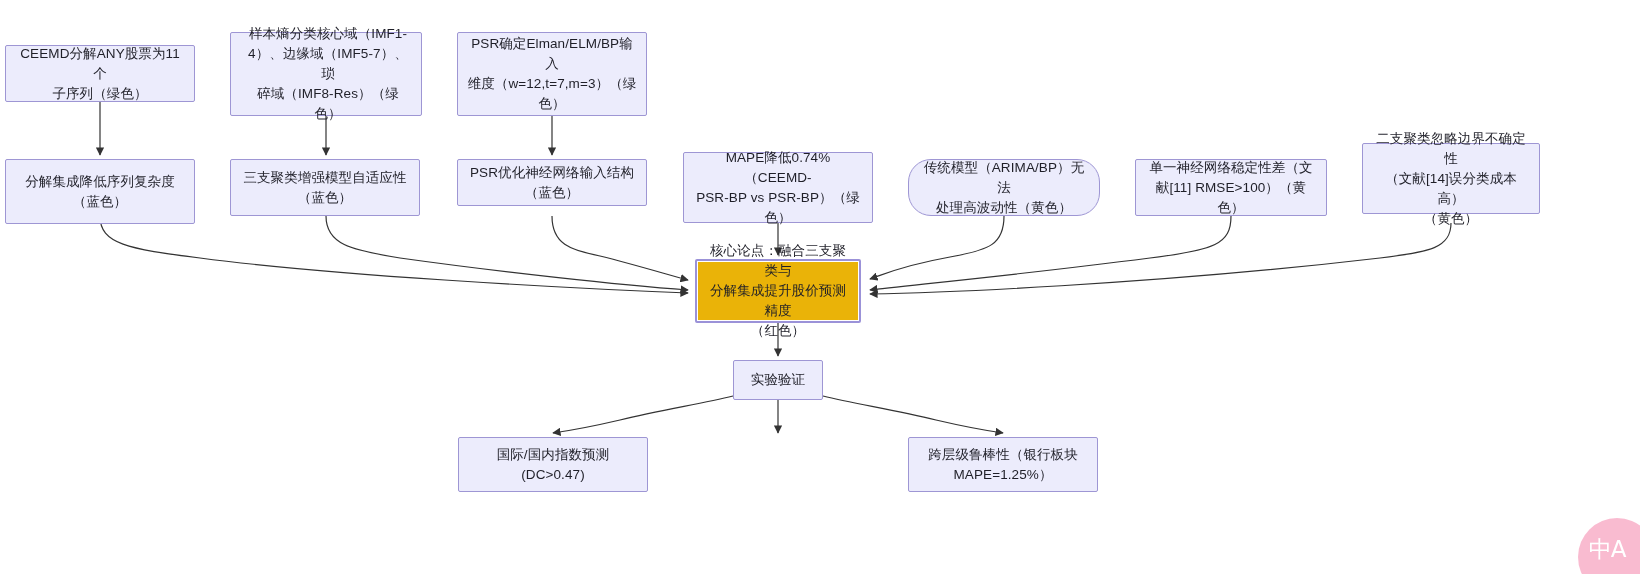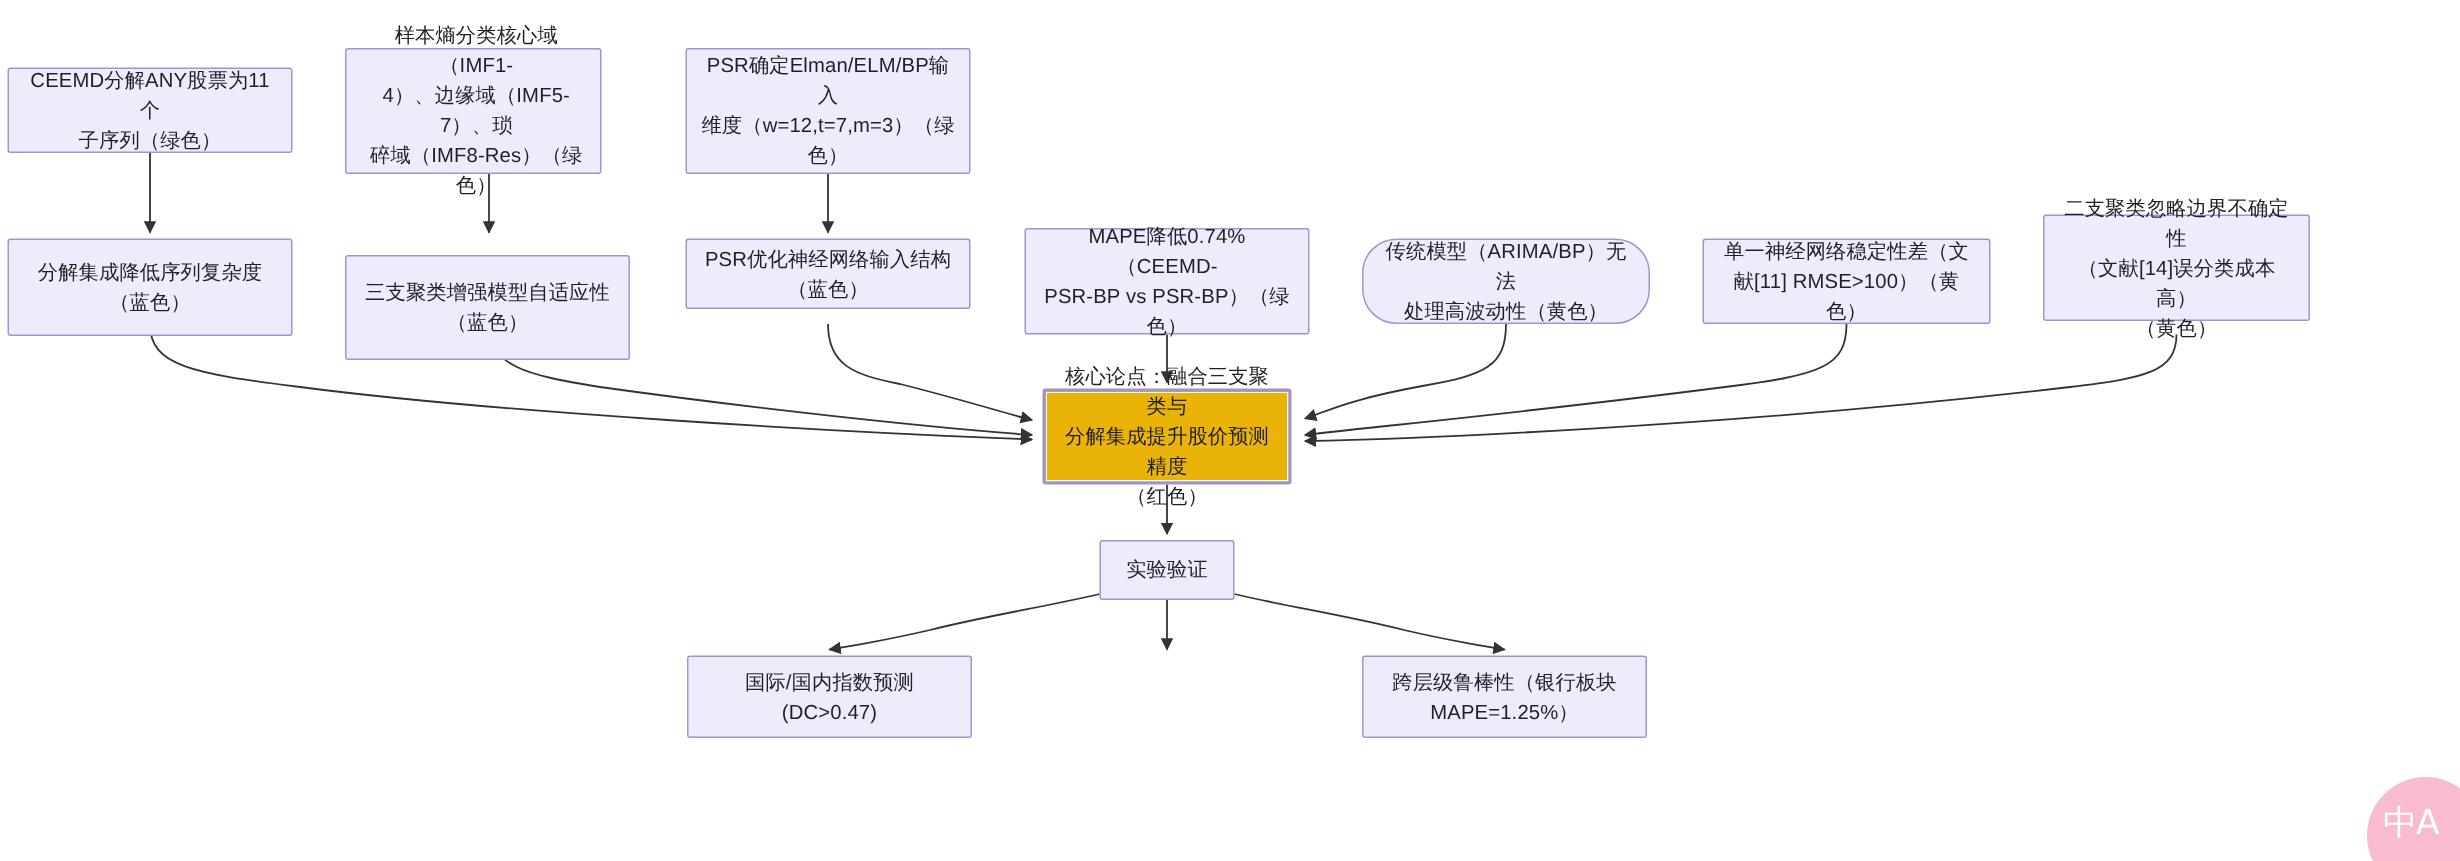--- a/index.html
+++ b/index.html
@@ -106,38 +106,38 @@
       <path d="M 778 400 L 778 433"></path>
       <path d="M 823 396 C 856 404, 896 410, 936 420 C 966 427, 996 432, 1003 433"></path>
     </g>
   </svg>
 
   <div class="node" style="left:5px;top:45px;width:190px;height:57px;">
     <span class="node-label">CEEMD分解ANY股票为11个
 子序列（绿色）</span>
   </div>
 
-  <div class="node" style="left:230px;top:32px;width:171px;height:84px;padding-left:13px;">
+  <div class="node" style="left:230px;top:32px;width:192px;height:84px;padding-left:13px;">
     <span class="node-label">样本熵分类核心域（IMF1-
 4）、边缘域（IMF5-7）、琐
 碎域（IMF8-Res）（绿色）</span>
   </div>
 
   <div class="node" style="left:457px;top:32px;width:190px;height:84px;">
     <span class="node-label">PSR确定Elman/ELM/BP输入
 维度（w=12,t=7,m=3）（绿
 色）</span>
   </div>
 
   <div class="node" style="left:5px;top:159px;width:190px;height:65px;">
     <span class="node-label">分解集成降低序列复杂度
 （蓝色）</span>
   </div>
 
-  <div class="node" style="left:230px;top:159px;width:190px;height:70px;margin-top:11px;">
+  <div class="node" style="left:230px;top:159px;width:190px;height:57px;">
     <span class="node-label">三支聚类增强模型自适应性
 （蓝色）</span>
   </div>
 
   <div class="node" style="left:457px;top:159px;width:190px;height:47px;align-items:center;">
     <span class="node-label">PSR优化神经网络输入结构
 （蓝色）</span>
   </div>
 
   <div class="node" style="left:683px;top:152px;width:190px;height:71px;">

